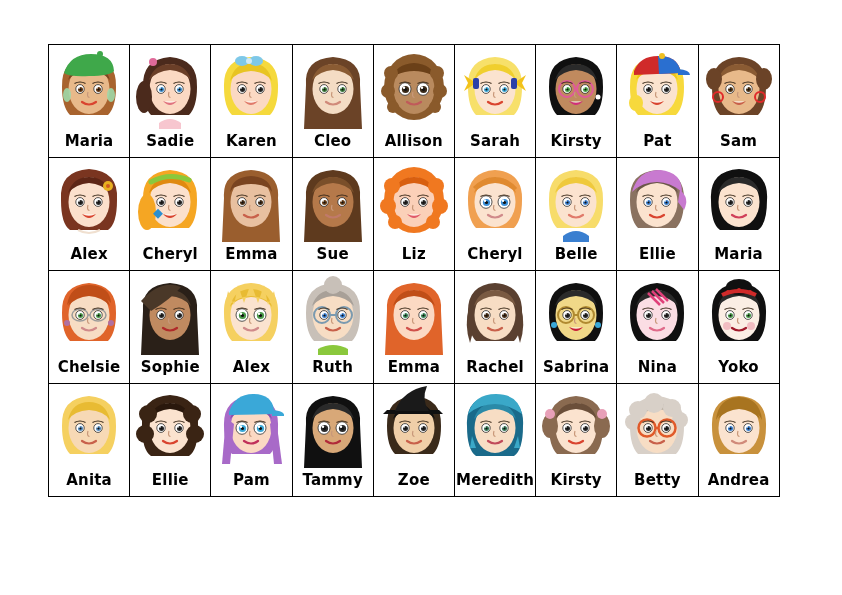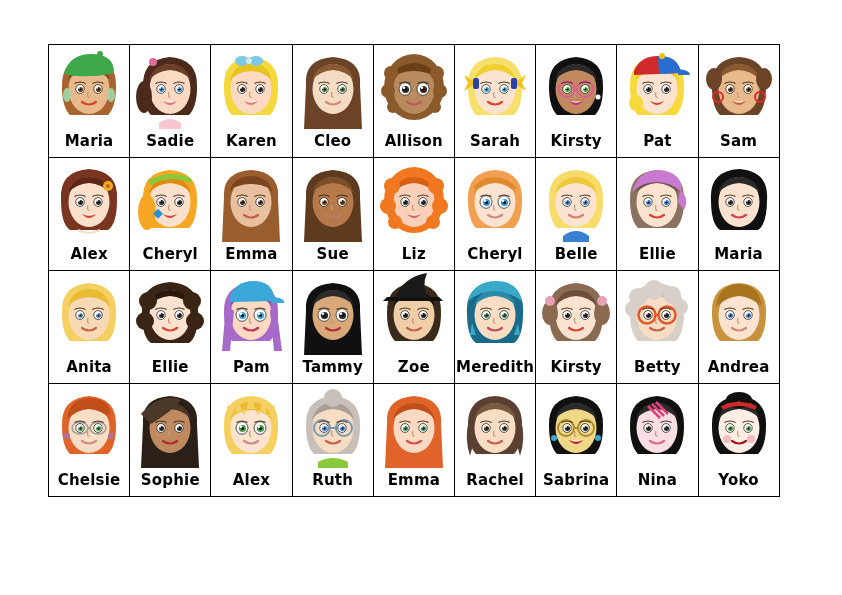--- a/index.html
+++ b/index.html
@@ -558,20 +558,267 @@
               </div>
               <div class="name">Maria</div>
             </div>
           </td>
         </tr>
         <tr>
           <td class="cell">
             <div class="cell-inner">
               <div class="portrait">
                 <svg class="portrait" viewBox="0 0 78 84" width="78" height="84" xmlns="http://www.w3.org/2000/svg">
+    <path d="M12 42 Q11 14 39 12 Q67 14 66 42 Q66 62 58 70 L20 70 Q12 62 12 42 Z" fill="#e0642a"></path>
+                  <ellipse cx="39" cy="44" rx="20.5" ry="25" fill="#f7ddc4"></ellipse>
+                  <path d="M18 35 Q23 19 39 19 Q55 19 60 35 Q52 26 39 25 Q26 26 18 35 Z" fill="#c04e18"></path>
+                  <path d="M17 34 Q20 14 40 14 Q60 15 61 32 Q54 24 38 24 Q24 25 17 34 Z" fill="#c04e18"></path>
+                <ellipse cx="30" cy="44" rx="8" ry="6" fill="none" stroke="#9a9a9a" stroke-width="1.5"></ellipse>
+                <ellipse cx="48" cy="44" rx="8" ry="6" fill="none" stroke="#9a9a9a" stroke-width="1.5"></ellipse>
+                <line x1="38" y1="44" x2="40" y2="44" stroke="#9a9a9a" stroke-width="1.5"></line>
+                <circle cx="17" cy="52" r="3" fill="#b070a0"></circle>
+                <circle cx="61" cy="52" r="3" fill="#b070a0"></circle>
+    <ellipse cx="30" cy="44" rx="4.2" ry="4.41" fill="#ffffff" stroke="#2a2a2a" stroke-width="0.8"></ellipse>
+    <ellipse cx="48" cy="44" rx="4.2" ry="4.41" fill="#ffffff" stroke="#2a2a2a" stroke-width="0.8"></ellipse>
+    <circle cx="30.5" cy="44.5" r="2.52" fill="#4a9a4a"></circle>
+    <circle cx="48.5" cy="44.5" r="2.52" fill="#4a9a4a"></circle>
+    <circle cx="30.5" cy="44.5" r="1.092" fill="#101010"></circle>
+    <circle cx="48.5" cy="44.5" r="1.092" fill="#101010"></circle>
+    <circle cx="29" cy="42.8" r="0.8400000000000001" fill="#ffffff"></circle>
+    <circle cx="47" cy="42.8" r="0.8400000000000001" fill="#ffffff"></circle>
+    <path d="M24.5 38.5 Q30 35.5 35.5 38.5" fill="none" stroke="#3a2a1a" stroke-width="1.2"></path>
+    <path d="M42.5 38.5 Q48 35.5 53.5 38.5" fill="none" stroke="#3a2a1a" stroke-width="1.2"></path>
+                  <path d="M38 47 Q36.5 52 39.5 52.5" fill="none" stroke="#c8987a" stroke-width="1.2"></path>
+                  <path d="M32 57 Q39 62 46 57" fill="none" stroke="#d08a8a" stroke-width="2.2" stroke-linecap="round"></path>
+  </svg>
+              </div>
+              <div class="name">Chelsie</div>
+            </div>
+          </td>
+          <td class="cell">
+            <div class="cell-inner">
+              <div class="portrait">
+                <svg class="portrait" viewBox="0 0 78 84" width="78" height="84" xmlns="http://www.w3.org/2000/svg">
+    <path d="M12 40 Q10 14 39 12 Q68 14 66 40 L68 84 L10 84 Z" fill="#2a2018"></path>
+                  <ellipse cx="39" cy="44" rx="20.5" ry="25" fill="#c08a60"></ellipse>
+                  <path d="M18 35 Q23 19 39 19 Q55 19 60 35 Q52 26 39 25 Q26 26 18 35 Z" fill="#4a3828"></path>
+                  <path d="M10 30 Q30 8 50 16 Q40 28 20 40 Z" fill="#4a3828"></path>
+    <ellipse cx="30" cy="44" rx="4.2" ry="4.41" fill="#ffffff" stroke="#2a2a2a" stroke-width="0.8"></ellipse>
+    <ellipse cx="48" cy="44" rx="4.2" ry="4.41" fill="#ffffff" stroke="#2a2a2a" stroke-width="0.8"></ellipse>
+    <circle cx="30.5" cy="44.5" r="2.52" fill="#2a2a2a"></circle>
+    <circle cx="48.5" cy="44.5" r="2.52" fill="#2a2a2a"></circle>
+    <circle cx="30.5" cy="44.5" r="1.092" fill="#101010"></circle>
+    <circle cx="48.5" cy="44.5" r="1.092" fill="#101010"></circle>
+    <circle cx="29" cy="42.8" r="0.8400000000000001" fill="#ffffff"></circle>
+    <circle cx="47" cy="42.8" r="0.8400000000000001" fill="#ffffff"></circle>
+    <path d="M24.5 38.5 Q30 35.5 35.5 38.5" fill="none" stroke="#3a2a1a" stroke-width="1.2"></path>
+    <path d="M42.5 38.5 Q48 35.5 53.5 38.5" fill="none" stroke="#3a2a1a" stroke-width="1.2"></path>
+                  <path d="M38 47 Q36.5 52 39.5 52.5" fill="none" stroke="#c8987a" stroke-width="1.2"></path>
+                  <path d="M32 57 Q39 62 46 57" fill="none" stroke="#b02a2a" stroke-width="2.2" stroke-linecap="round"></path>
+  </svg>
+              </div>
+              <div class="name">Sophie</div>
+            </div>
+          </td>
+          <td class="cell">
+            <div class="cell-inner">
+              <div class="portrait">
+                <svg class="portrait" viewBox="0 0 78 84" width="78" height="84" xmlns="http://www.w3.org/2000/svg">
+    <path d="M12 42 Q11 14 39 12 Q67 14 66 42 Q66 62 58 70 L20 70 Q12 62 12 42 Z" fill="#f5d060"></path>
+                  <ellipse cx="39" cy="44" rx="20.5" ry="25" fill="#fbe3cf"></ellipse>
+                  <path d="M18 36 Q22 18 39 18 Q56 18 60 36 Q54 27 39 26 Q24 27 18 36 Z" fill="#e8bb33"></path>
+                  <path d="M12 40 L16 20 L22 34 L26 14 L32 32 L39 12 L46 32 L52 14 L56 34 L62 20 L66 40 Q56 26 39 25 Q22 26 12 40 Z" fill="#f5d060"></path>
+    <ellipse cx="30" cy="44" rx="6" ry="6.300000000000001" fill="#ffffff" stroke="#2a2a2a" stroke-width="0.8"></ellipse>
+    <ellipse cx="48" cy="44" rx="6" ry="6.300000000000001" fill="#ffffff" stroke="#2a2a2a" stroke-width="0.8"></ellipse>
+    <circle cx="30.5" cy="44.5" r="3.5999999999999996" fill="#4a9a4a"></circle>
+    <circle cx="48.5" cy="44.5" r="3.5999999999999996" fill="#4a9a4a"></circle>
+    <circle cx="30.5" cy="44.5" r="1.56" fill="#101010"></circle>
+    <circle cx="48.5" cy="44.5" r="1.56" fill="#101010"></circle>
+    <circle cx="29" cy="42.8" r="1.2000000000000002" fill="#ffffff"></circle>
+    <circle cx="47" cy="42.8" r="1.2000000000000002" fill="#ffffff"></circle>
+    <path d="M24.5 38.5 Q30 35.5 35.5 38.5" fill="none" stroke="#3a2a1a" stroke-width="1.2"></path>
+    <path d="M42.5 38.5 Q48 35.5 53.5 38.5" fill="none" stroke="#3a2a1a" stroke-width="1.2"></path>
+                  <path d="M38 47 Q36.5 52 39.5 52.5" fill="none" stroke="#c8987a" stroke-width="1.2"></path>
+                  <path d="M32 57 Q39 62 46 57" fill="none" stroke="#d08a8a" stroke-width="2.2" stroke-linecap="round"></path>
+  </svg>
+              </div>
+              <div class="name">Alex</div>
+            </div>
+          </td>
+          <td class="cell">
+            <div class="cell-inner">
+              <div class="portrait">
+                <svg class="portrait" viewBox="0 0 78 84" width="78" height="84" xmlns="http://www.w3.org/2000/svg">
+    <path d="M12 42 Q11 14 39 12 Q67 14 66 42 Q66 62 58 70 L20 70 Q12 62 12 42 Z" fill="#c8c0b8"></path>
+                  <ellipse cx="39" cy="44" rx="20.5" ry="25" fill="#f7ddc4"></ellipse>
+                  <path d="M18 35 Q23 19 39 19 Q55 19 60 35 Q52 26 39 25 Q26 26 18 35 Z" fill="#a8a098"></path>
+                  <circle cx="39" cy="14" r="9" fill="#c8c0b8"></circle>
+                <circle cx="28" cy="44" r="8" fill="none" stroke="#7a9ab0" stroke-width="2"></circle>
+                <circle cx="50" cy="44" r="8" fill="none" stroke="#7a9ab0" stroke-width="2"></circle>
+                <line x1="36" y1="44" x2="42" y2="44" stroke="#7a9ab0" stroke-width="2"></line>
+                <path d="M24 78 Q39 70 54 78 L54 84 L24 84 Z" fill="#8ac83c"></path>
+    <ellipse cx="30" cy="44" rx="4.2" ry="4.41" fill="#ffffff" stroke="#2a2a2a" stroke-width="0.8"></ellipse>
+    <ellipse cx="48" cy="44" rx="4.2" ry="4.41" fill="#ffffff" stroke="#2a2a2a" stroke-width="0.8"></ellipse>
+    <circle cx="30.5" cy="44.5" r="2.52" fill="#3a7fd0"></circle>
+    <circle cx="48.5" cy="44.5" r="2.52" fill="#3a7fd0"></circle>
+    <circle cx="30.5" cy="44.5" r="1.092" fill="#101010"></circle>
+    <circle cx="48.5" cy="44.5" r="1.092" fill="#101010"></circle>
+    <circle cx="29" cy="42.8" r="0.8400000000000001" fill="#ffffff"></circle>
+    <circle cx="47" cy="42.8" r="0.8400000000000001" fill="#ffffff"></circle>
+    <path d="M24.5 38.5 Q30 35.5 35.5 38.5" fill="none" stroke="#3a2a1a" stroke-width="1.2"></path>
+    <path d="M42.5 38.5 Q48 35.5 53.5 38.5" fill="none" stroke="#3a2a1a" stroke-width="1.2"></path>
+                  <path d="M38 47 Q36.5 52 39.5 52.5" fill="none" stroke="#c8987a" stroke-width="1.2"></path>
+                  <path d="M32 57 Q39 62 46 57" fill="none" stroke="#c8604a" stroke-width="2.2" stroke-linecap="round"></path>
+  </svg>
+              </div>
+              <div class="name">Ruth</div>
+            </div>
+          </td>
+          <td class="cell">
+            <div class="cell-inner">
+              <div class="portrait">
+                <svg class="portrait" viewBox="0 0 78 84" width="78" height="84" xmlns="http://www.w3.org/2000/svg">
+    <path d="M12 40 Q10 14 39 12 Q68 14 66 40 L68 84 L10 84 Z" fill="#e0642a"></path>
+                  <ellipse cx="39" cy="44" rx="20.5" ry="25" fill="#fbd9c3"></ellipse>
+                  <path d="M18 35 Q23 19 39 19 Q55 19 60 35 Q52 26 39 25 Q26 26 18 35 Z" fill="#c04e18"></path>
+    <ellipse cx="30" cy="44" rx="4.2" ry="4.41" fill="#ffffff" stroke="#2a2a2a" stroke-width="0.8"></ellipse>
+    <ellipse cx="48" cy="44" rx="4.2" ry="4.41" fill="#ffffff" stroke="#2a2a2a" stroke-width="0.8"></ellipse>
+    <circle cx="30.5" cy="44.5" r="2.52" fill="#3a8a5a"></circle>
+    <circle cx="48.5" cy="44.5" r="2.52" fill="#3a8a5a"></circle>
+    <circle cx="30.5" cy="44.5" r="1.092" fill="#101010"></circle>
+    <circle cx="48.5" cy="44.5" r="1.092" fill="#101010"></circle>
+    <circle cx="29" cy="42.8" r="0.8400000000000001" fill="#ffffff"></circle>
+    <circle cx="47" cy="42.8" r="0.8400000000000001" fill="#ffffff"></circle>
+    <path d="M24.5 38.5 Q30 35.5 35.5 38.5" fill="none" stroke="#3a2a1a" stroke-width="1.2"></path>
+    <path d="M42.5 38.5 Q48 35.5 53.5 38.5" fill="none" stroke="#3a2a1a" stroke-width="1.2"></path>
+                  <path d="M38 47 Q36.5 52 39.5 52.5" fill="none" stroke="#c8987a" stroke-width="1.2"></path>
+                  <path d="M32 57 Q39 62 46 57" fill="none" stroke="#d0504a" stroke-width="2.2" stroke-linecap="round"></path>
+  </svg>
+              </div>
+              <div class="name">Emma</div>
+            </div>
+          </td>
+          <td class="cell">
+            <div class="cell-inner">
+              <div class="portrait">
+                <svg class="portrait" viewBox="0 0 78 84" width="78" height="84" xmlns="http://www.w3.org/2000/svg">
+    <path d="M12 42 Q11 14 39 12 Q67 14 66 42 Q66 62 58 70 L20 70 Q12 62 12 42 Z" fill="#5a4030"></path>
+                  <ellipse cx="39" cy="44" rx="20.5" ry="25" fill="#f7ddc4"></ellipse>
+                  <path d="M18 35 Q23 19 39 19 Q55 19 60 35 Q52 26 39 25 Q26 26 18 35 Z" fill="#7a5a42"></path>
+                  <path d="M13 36 Q8 54 14 72 Q20 54 17 36 Z" fill="#5a4030"></path>
+                <path d="M65 36 Q70 54 64 72 Q58 54 61 36 Z" fill="#5a4030"></path>
+    <ellipse cx="30" cy="44" rx="4.2" ry="4.41" fill="#ffffff" stroke="#2a2a2a" stroke-width="0.8"></ellipse>
+    <ellipse cx="48" cy="44" rx="4.2" ry="4.41" fill="#ffffff" stroke="#2a2a2a" stroke-width="0.8"></ellipse>
+    <circle cx="30.5" cy="44.5" r="2.52" fill="#4a3018"></circle>
+    <circle cx="48.5" cy="44.5" r="2.52" fill="#4a3018"></circle>
+    <circle cx="30.5" cy="44.5" r="1.092" fill="#101010"></circle>
+    <circle cx="48.5" cy="44.5" r="1.092" fill="#101010"></circle>
+    <circle cx="29" cy="42.8" r="0.8400000000000001" fill="#ffffff"></circle>
+    <circle cx="47" cy="42.8" r="0.8400000000000001" fill="#ffffff"></circle>
+    <path d="M24.5 38.5 Q30 35.5 35.5 38.5" fill="none" stroke="#3a2a1a" stroke-width="1.2"></path>
+    <path d="M42.5 38.5 Q48 35.5 53.5 38.5" fill="none" stroke="#3a2a1a" stroke-width="1.2"></path>
+                  <path d="M38 47 Q36.5 52 39.5 52.5" fill="none" stroke="#c8987a" stroke-width="1.2"></path>
+                  <path d="M32 57 Q39 62 46 57" fill="none" stroke="#c8604a" stroke-width="2.2" stroke-linecap="round"></path>
+  </svg>
+              </div>
+              <div class="name">Rachel</div>
+            </div>
+          </td>
+          <td class="cell">
+            <div class="cell-inner">
+              <div class="portrait">
+                <svg class="portrait" viewBox="0 0 78 84" width="78" height="84" xmlns="http://www.w3.org/2000/svg">
+    <path d="M12 42 Q11 14 39 12 Q67 14 66 42 Q66 62 58 70 L20 70 Q12 62 12 42 Z" fill="#101010"></path>
+                  <ellipse cx="39" cy="44" rx="20.5" ry="25" fill="#f0d888"></ellipse>
+                  <path d="M18 35 Q23 19 39 19 Q55 19 60 35 Q52 26 39 25 Q26 26 18 35 Z" fill="#2a2a2a"></path>
+                  <circle cx="29" cy="44" r="8" fill="none" stroke="#b08a30" stroke-width="2"></circle>
+                <circle cx="49" cy="44" r="8" fill="none" stroke="#b08a30" stroke-width="2"></circle>
+                <line x1="37" y1="44" x2="41" y2="44" stroke="#b08a30" stroke-width="2"></line>
+                <circle cx="17" cy="54" r="3" fill="#3aa8d8"></circle>
+                <circle cx="61" cy="54" r="3" fill="#3aa8d8"></circle>
+    <ellipse cx="30" cy="44" rx="4.2" ry="4.41" fill="#ffffff" stroke="#2a2a2a" stroke-width="0.8"></ellipse>
+    <ellipse cx="48" cy="44" rx="4.2" ry="4.41" fill="#ffffff" stroke="#2a2a2a" stroke-width="0.8"></ellipse>
+    <circle cx="30.5" cy="44.5" r="2.52" fill="#2a2a2a"></circle>
+    <circle cx="48.5" cy="44.5" r="2.52" fill="#2a2a2a"></circle>
+    <circle cx="30.5" cy="44.5" r="1.092" fill="#101010"></circle>
+    <circle cx="48.5" cy="44.5" r="1.092" fill="#101010"></circle>
+    <circle cx="29" cy="42.8" r="0.8400000000000001" fill="#ffffff"></circle>
+    <circle cx="47" cy="42.8" r="0.8400000000000001" fill="#ffffff"></circle>
+    <path d="M24.5 38.5 Q30 35.5 35.5 38.5" fill="none" stroke="#3a2a1a" stroke-width="1.2"></path>
+    <path d="M42.5 38.5 Q48 35.5 53.5 38.5" fill="none" stroke="#3a2a1a" stroke-width="1.2"></path>
+                  <path d="M38 47 Q36.5 52 39.5 52.5" fill="none" stroke="#c8987a" stroke-width="1.2"></path>
+                  <path d="M32 56 Q39 64 46 56 Q39 59 32 56 Z" fill="#c8203a"></path>
+                  <path d="M33.5 56.6 Q39 58.6 44.5 56.6" fill="#ffffff"></path>
+  </svg>
+              </div>
+              <div class="name">Sabrina</div>
+            </div>
+          </td>
+          <td class="cell">
+            <div class="cell-inner">
+              <div class="portrait">
+                <svg class="portrait" viewBox="0 0 78 84" width="78" height="84" xmlns="http://www.w3.org/2000/svg">
+    <path d="M12 42 Q11 14 39 12 Q67 14 66 42 Q66 62 58 70 L20 70 Q12 62 12 42 Z" fill="#101010"></path>
+                  <ellipse cx="39" cy="44" rx="20.5" ry="25" fill="#fbdde4"></ellipse>
+                  <path d="M18 35 Q23 19 39 19 Q55 19 60 35 Q52 26 39 25 Q26 26 18 35 Z" fill="#2a2a2a"></path>
+                  <path d="M30 22 L42 34 M34 20 L46 32 M38 18 L50 30" stroke="#e0407a" stroke-width="2.5" fill="none"></path>
+    <ellipse cx="30" cy="44" rx="4.2" ry="4.41" fill="#ffffff" stroke="#2a2a2a" stroke-width="0.8"></ellipse>
+    <ellipse cx="48" cy="44" rx="4.2" ry="4.41" fill="#ffffff" stroke="#2a2a2a" stroke-width="0.8"></ellipse>
+    <circle cx="30.5" cy="44.5" r="2.52" fill="#2a2a2a"></circle>
+    <circle cx="48.5" cy="44.5" r="2.52" fill="#2a2a2a"></circle>
+    <circle cx="30.5" cy="44.5" r="1.092" fill="#101010"></circle>
+    <circle cx="48.5" cy="44.5" r="1.092" fill="#101010"></circle>
+    <circle cx="29" cy="42.8" r="0.8400000000000001" fill="#ffffff"></circle>
+    <circle cx="47" cy="42.8" r="0.8400000000000001" fill="#ffffff"></circle>
+    <path d="M24.5 38.5 Q30 35.5 35.5 38.5" fill="none" stroke="#3a2a1a" stroke-width="1.2"></path>
+    <path d="M42.5 38.5 Q48 35.5 53.5 38.5" fill="none" stroke="#3a2a1a" stroke-width="1.2"></path>
+                  <path d="M38 47 Q36.5 52 39.5 52.5" fill="none" stroke="#c8987a" stroke-width="1.2"></path>
+                  <path d="M32 57 Q39 62 46 57" fill="none" stroke="#e06a8a" stroke-width="2.2" stroke-linecap="round"></path>
+  </svg>
+              </div>
+              <div class="name">Nina</div>
+            </div>
+          </td>
+          <td class="cell">
+            <div class="cell-inner">
+              <div class="portrait">
+                <svg class="portrait" viewBox="0 0 78 84" width="78" height="84" xmlns="http://www.w3.org/2000/svg">
+    <path d="M12 42 Q11 14 39 12 Q67 14 66 42 Q66 62 58 70 L20 70 Q12 62 12 42 Z" fill="#101010"></path>
+                  <ellipse cx="39" cy="44" rx="20.5" ry="25" fill="#fbeee4"></ellipse>
+                  <path d="M18 35 Q23 19 39 19 Q55 19 60 35 Q52 26 39 25 Q26 26 18 35 Z" fill="#2a2a2a"></path>
+                  <ellipse cx="39" cy="16" rx="13" ry="8" fill="#101010"></ellipse>
+                <path d="M22 24 Q39 16 56 24" fill="none" stroke="#d02a2a" stroke-width="4"></path>
+                <circle cx="28" cy="21" r="2" fill="#d02a2a"></circle>
+                <circle cx="39" cy="19" r="2" fill="#d02a2a"></circle>
+                <circle cx="50" cy="21" r="2" fill="#d02a2a"></circle>
+                <circle cx="27" cy="55" r="4" fill="#f0b4bc" opacity=".85"></circle>
+                <circle cx="51" cy="55" r="4" fill="#f0b4bc" opacity=".85"></circle>
+    <ellipse cx="30" cy="44" rx="4.2" ry="4.41" fill="#ffffff" stroke="#2a2a2a" stroke-width="0.8"></ellipse>
+    <ellipse cx="48" cy="44" rx="4.2" ry="4.41" fill="#ffffff" stroke="#2a2a2a" stroke-width="0.8"></ellipse>
+    <circle cx="30.5" cy="44.5" r="2.52" fill="#4a9a4a"></circle>
+    <circle cx="48.5" cy="44.5" r="2.52" fill="#4a9a4a"></circle>
+    <circle cx="30.5" cy="44.5" r="1.092" fill="#101010"></circle>
+    <circle cx="48.5" cy="44.5" r="1.092" fill="#101010"></circle>
+    <circle cx="29" cy="42.8" r="0.8400000000000001" fill="#ffffff"></circle>
+    <circle cx="47" cy="42.8" r="0.8400000000000001" fill="#ffffff"></circle>
+    <path d="M24.5 38.5 Q30 35.5 35.5 38.5" fill="none" stroke="#3a2a1a" stroke-width="1.2"></path>
+    <path d="M42.5 38.5 Q48 35.5 53.5 38.5" fill="none" stroke="#3a2a1a" stroke-width="1.2"></path>
+                  <path d="M38 47 Q36.5 52 39.5 52.5" fill="none" stroke="#c8987a" stroke-width="1.2"></path>
+                  <path d="M32 57 Q39 62 46 57" fill="none" stroke="#a01a2a" stroke-width="2.2" stroke-linecap="round"></path>
+  </svg>
+              </div>
+              <div class="name">Yoko</div>
+            </div>
+          </td>
+        </tr>
+        <tr>
+          <td class="cell">
+            <div class="cell-inner">
+              <div class="portrait">
+                <svg class="portrait" viewBox="0 0 78 84" width="78" height="84" xmlns="http://www.w3.org/2000/svg">
     <path d="M12 42 Q11 14 39 12 Q67 14 66 42 Q66 62 58 70 L20 70 Q12 62 12 42 Z" fill="#f5d060"></path>
                   <ellipse cx="39" cy="44" rx="20.5" ry="25" fill="#f7d9b5"></ellipse>
                   <path d="M18 36 Q22 18 39 18 Q56 18 60 36 Q54 27 39 26 Q24 27 18 36 Z" fill="#e8bb33"></path>
     <ellipse cx="30" cy="44" rx="4.2" ry="4.41" fill="#ffffff" stroke="#2a2a2a" stroke-width="0.8"></ellipse>
     <ellipse cx="48" cy="44" rx="4.2" ry="4.41" fill="#ffffff" stroke="#2a2a2a" stroke-width="0.8"></ellipse>
     <circle cx="30.5" cy="44.5" r="2.52" fill="#5a8fc0"></circle>
     <circle cx="48.5" cy="44.5" r="2.52" fill="#5a8fc0"></circle>
     <circle cx="30.5" cy="44.5" r="1.092" fill="#101010"></circle>
     <circle cx="48.5" cy="44.5" r="1.092" fill="#101010"></circle>
     <circle cx="29" cy="42.8" r="0.8400000000000001" fill="#ffffff"></circle>
@@ -797,262 +1044,15 @@
     <path d="M24.5 38.5 Q30 35.5 35.5 38.5" fill="none" stroke="#3a2a1a" stroke-width="1.2"></path>
     <path d="M42.5 38.5 Q48 35.5 53.5 38.5" fill="none" stroke="#3a2a1a" stroke-width="1.2"></path>
                   <path d="M38 47 Q36.5 52 39.5 52.5" fill="none" stroke="#c8987a" stroke-width="1.2"></path>
                   <path d="M32 57 Q39 62 46 57" fill="none" stroke="#d08a7a" stroke-width="2.2" stroke-linecap="round"></path>
   </svg>
               </div>
               <div class="name">Andrea</div>
             </div>
           </td>
         </tr>
-        <tr>
-          <td class="cell">
-            <div class="cell-inner">
-              <div class="portrait">
-                <svg class="portrait" viewBox="0 0 78 84" width="78" height="84" xmlns="http://www.w3.org/2000/svg">
-    <path d="M12 42 Q11 14 39 12 Q67 14 66 42 Q66 62 58 70 L20 70 Q12 62 12 42 Z" fill="#e0642a"></path>
-                  <ellipse cx="39" cy="44" rx="20.5" ry="25" fill="#f7ddc4"></ellipse>
-                  <path d="M18 35 Q23 19 39 19 Q55 19 60 35 Q52 26 39 25 Q26 26 18 35 Z" fill="#c04e18"></path>
-                  <path d="M17 34 Q20 14 40 14 Q60 15 61 32 Q54 24 38 24 Q24 25 17 34 Z" fill="#c04e18"></path>
-                <ellipse cx="30" cy="44" rx="8" ry="6" fill="none" stroke="#9a9a9a" stroke-width="1.5"></ellipse>
-                <ellipse cx="48" cy="44" rx="8" ry="6" fill="none" stroke="#9a9a9a" stroke-width="1.5"></ellipse>
-                <line x1="38" y1="44" x2="40" y2="44" stroke="#9a9a9a" stroke-width="1.5"></line>
-                <circle cx="17" cy="52" r="3" fill="#b070a0"></circle>
-                <circle cx="61" cy="52" r="3" fill="#b070a0"></circle>
-    <ellipse cx="30" cy="44" rx="4.2" ry="4.41" fill="#ffffff" stroke="#2a2a2a" stroke-width="0.8"></ellipse>
-    <ellipse cx="48" cy="44" rx="4.2" ry="4.41" fill="#ffffff" stroke="#2a2a2a" stroke-width="0.8"></ellipse>
-    <circle cx="30.5" cy="44.5" r="2.52" fill="#4a9a4a"></circle>
-    <circle cx="48.5" cy="44.5" r="2.52" fill="#4a9a4a"></circle>
-    <circle cx="30.5" cy="44.5" r="1.092" fill="#101010"></circle>
-    <circle cx="48.5" cy="44.5" r="1.092" fill="#101010"></circle>
-    <circle cx="29" cy="42.8" r="0.8400000000000001" fill="#ffffff"></circle>
-    <circle cx="47" cy="42.8" r="0.8400000000000001" fill="#ffffff"></circle>
-    <path d="M24.5 38.5 Q30 35.5 35.5 38.5" fill="none" stroke="#3a2a1a" stroke-width="1.2"></path>
-    <path d="M42.5 38.5 Q48 35.5 53.5 38.5" fill="none" stroke="#3a2a1a" stroke-width="1.2"></path>
-                  <path d="M38 47 Q36.5 52 39.5 52.5" fill="none" stroke="#c8987a" stroke-width="1.2"></path>
-                  <path d="M32 57 Q39 62 46 57" fill="none" stroke="#d08a8a" stroke-width="2.2" stroke-linecap="round"></path>
-  </svg>
-              </div>
-              <div class="name">Chelsie</div>
-            </div>
-          </td>
-          <td class="cell">
-            <div class="cell-inner">
-              <div class="portrait">
-                <svg class="portrait" viewBox="0 0 78 84" width="78" height="84" xmlns="http://www.w3.org/2000/svg">
-    <path d="M12 40 Q10 14 39 12 Q68 14 66 40 L68 84 L10 84 Z" fill="#2a2018"></path>
-                  <ellipse cx="39" cy="44" rx="20.5" ry="25" fill="#c08a60"></ellipse>
-                  <path d="M18 35 Q23 19 39 19 Q55 19 60 35 Q52 26 39 25 Q26 26 18 35 Z" fill="#4a3828"></path>
-                  <path d="M10 30 Q30 8 50 16 Q40 28 20 40 Z" fill="#4a3828"></path>
-    <ellipse cx="30" cy="44" rx="4.2" ry="4.41" fill="#ffffff" stroke="#2a2a2a" stroke-width="0.8"></ellipse>
-    <ellipse cx="48" cy="44" rx="4.2" ry="4.41" fill="#ffffff" stroke="#2a2a2a" stroke-width="0.8"></ellipse>
-    <circle cx="30.5" cy="44.5" r="2.52" fill="#2a2a2a"></circle>
-    <circle cx="48.5" cy="44.5" r="2.52" fill="#2a2a2a"></circle>
-    <circle cx="30.5" cy="44.5" r="1.092" fill="#101010"></circle>
-    <circle cx="48.5" cy="44.5" r="1.092" fill="#101010"></circle>
-    <circle cx="29" cy="42.8" r="0.8400000000000001" fill="#ffffff"></circle>
-    <circle cx="47" cy="42.8" r="0.8400000000000001" fill="#ffffff"></circle>
-    <path d="M24.5 38.5 Q30 35.5 35.5 38.5" fill="none" stroke="#3a2a1a" stroke-width="1.2"></path>
-    <path d="M42.5 38.5 Q48 35.5 53.5 38.5" fill="none" stroke="#3a2a1a" stroke-width="1.2"></path>
-                  <path d="M38 47 Q36.5 52 39.5 52.5" fill="none" stroke="#c8987a" stroke-width="1.2"></path>
-                  <path d="M32 57 Q39 62 46 57" fill="none" stroke="#b02a2a" stroke-width="2.2" stroke-linecap="round"></path>
-  </svg>
-              </div>
-              <div class="name">Sophie</div>
-            </div>
-          </td>
-          <td class="cell">
-            <div class="cell-inner">
-              <div class="portrait">
-                <svg class="portrait" viewBox="0 0 78 84" width="78" height="84" xmlns="http://www.w3.org/2000/svg">
-    <path d="M12 42 Q11 14 39 12 Q67 14 66 42 Q66 62 58 70 L20 70 Q12 62 12 42 Z" fill="#f5d060"></path>
-                  <ellipse cx="39" cy="44" rx="20.5" ry="25" fill="#fbe3cf"></ellipse>
-                  <path d="M18 36 Q22 18 39 18 Q56 18 60 36 Q54 27 39 26 Q24 27 18 36 Z" fill="#e8bb33"></path>
-                  <path d="M12 40 L16 20 L22 34 L26 14 L32 32 L39 12 L46 32 L52 14 L56 34 L62 20 L66 40 Q56 26 39 25 Q22 26 12 40 Z" fill="#f5d060"></path>
-    <ellipse cx="30" cy="44" rx="6" ry="6.300000000000001" fill="#ffffff" stroke="#2a2a2a" stroke-width="0.8"></ellipse>
-    <ellipse cx="48" cy="44" rx="6" ry="6.300000000000001" fill="#ffffff" stroke="#2a2a2a" stroke-width="0.8"></ellipse>
-    <circle cx="30.5" cy="44.5" r="3.5999999999999996" fill="#4a9a4a"></circle>
-    <circle cx="48.5" cy="44.5" r="3.5999999999999996" fill="#4a9a4a"></circle>
-    <circle cx="30.5" cy="44.5" r="1.56" fill="#101010"></circle>
-    <circle cx="48.5" cy="44.5" r="1.56" fill="#101010"></circle>
-    <circle cx="29" cy="42.8" r="1.2000000000000002" fill="#ffffff"></circle>
-    <circle cx="47" cy="42.8" r="1.2000000000000002" fill="#ffffff"></circle>
-    <path d="M24.5 38.5 Q30 35.5 35.5 38.5" fill="none" stroke="#3a2a1a" stroke-width="1.2"></path>
-    <path d="M42.5 38.5 Q48 35.5 53.5 38.5" fill="none" stroke="#3a2a1a" stroke-width="1.2"></path>
-                  <path d="M38 47 Q36.5 52 39.5 52.5" fill="none" stroke="#c8987a" stroke-width="1.2"></path>
-                  <path d="M32 57 Q39 62 46 57" fill="none" stroke="#d08a8a" stroke-width="2.2" stroke-linecap="round"></path>
-  </svg>
-              </div>
-              <div class="name">Alex</div>
-            </div>
-          </td>
-          <td class="cell">
-            <div class="cell-inner">
-              <div class="portrait">
-                <svg class="portrait" viewBox="0 0 78 84" width="78" height="84" xmlns="http://www.w3.org/2000/svg">
-    <path d="M12 42 Q11 14 39 12 Q67 14 66 42 Q66 62 58 70 L20 70 Q12 62 12 42 Z" fill="#c8c0b8"></path>
-                  <ellipse cx="39" cy="44" rx="20.5" ry="25" fill="#f7ddc4"></ellipse>
-                  <path d="M18 35 Q23 19 39 19 Q55 19 60 35 Q52 26 39 25 Q26 26 18 35 Z" fill="#a8a098"></path>
-                  <circle cx="39" cy="14" r="9" fill="#c8c0b8"></circle>
-                <circle cx="28" cy="44" r="8" fill="none" stroke="#7a9ab0" stroke-width="2"></circle>
-                <circle cx="50" cy="44" r="8" fill="none" stroke="#7a9ab0" stroke-width="2"></circle>
-                <line x1="36" y1="44" x2="42" y2="44" stroke="#7a9ab0" stroke-width="2"></line>
-                <path d="M24 78 Q39 70 54 78 L54 84 L24 84 Z" fill="#8ac83c"></path>
-    <ellipse cx="30" cy="44" rx="4.2" ry="4.41" fill="#ffffff" stroke="#2a2a2a" stroke-width="0.8"></ellipse>
-    <ellipse cx="48" cy="44" rx="4.2" ry="4.41" fill="#ffffff" stroke="#2a2a2a" stroke-width="0.8"></ellipse>
-    <circle cx="30.5" cy="44.5" r="2.52" fill="#3a7fd0"></circle>
-    <circle cx="48.5" cy="44.5" r="2.52" fill="#3a7fd0"></circle>
-    <circle cx="30.5" cy="44.5" r="1.092" fill="#101010"></circle>
-    <circle cx="48.5" cy="44.5" r="1.092" fill="#101010"></circle>
-    <circle cx="29" cy="42.8" r="0.8400000000000001" fill="#ffffff"></circle>
-    <circle cx="47" cy="42.8" r="0.8400000000000001" fill="#ffffff"></circle>
-    <path d="M24.5 38.5 Q30 35.5 35.5 38.5" fill="none" stroke="#3a2a1a" stroke-width="1.2"></path>
-    <path d="M42.5 38.5 Q48 35.5 53.5 38.5" fill="none" stroke="#3a2a1a" stroke-width="1.2"></path>
-                  <path d="M38 47 Q36.5 52 39.5 52.5" fill="none" stroke="#c8987a" stroke-width="1.2"></path>
-                  <path d="M32 57 Q39 62 46 57" fill="none" stroke="#c8604a" stroke-width="2.2" stroke-linecap="round"></path>
-  </svg>
-              </div>
-              <div class="name">Ruth</div>
-            </div>
-          </td>
-          <td class="cell">
-            <div class="cell-inner">
-              <div class="portrait">
-                <svg class="portrait" viewBox="0 0 78 84" width="78" height="84" xmlns="http://www.w3.org/2000/svg">
-    <path d="M12 40 Q10 14 39 12 Q68 14 66 40 L68 84 L10 84 Z" fill="#e0642a"></path>
-                  <ellipse cx="39" cy="44" rx="20.5" ry="25" fill="#fbd9c3"></ellipse>
-                  <path d="M18 35 Q23 19 39 19 Q55 19 60 35 Q52 26 39 25 Q26 26 18 35 Z" fill="#c04e18"></path>
-    <ellipse cx="30" cy="44" rx="4.2" ry="4.41" fill="#ffffff" stroke="#2a2a2a" stroke-width="0.8"></ellipse>
-    <ellipse cx="48" cy="44" rx="4.2" ry="4.41" fill="#ffffff" stroke="#2a2a2a" stroke-width="0.8"></ellipse>
-    <circle cx="30.5" cy="44.5" r="2.52" fill="#3a8a5a"></circle>
-    <circle cx="48.5" cy="44.5" r="2.52" fill="#3a8a5a"></circle>
-    <circle cx="30.5" cy="44.5" r="1.092" fill="#101010"></circle>
-    <circle cx="48.5" cy="44.5" r="1.092" fill="#101010"></circle>
-    <circle cx="29" cy="42.8" r="0.8400000000000001" fill="#ffffff"></circle>
-    <circle cx="47" cy="42.8" r="0.8400000000000001" fill="#ffffff"></circle>
-    <path d="M24.5 38.5 Q30 35.5 35.5 38.5" fill="none" stroke="#3a2a1a" stroke-width="1.2"></path>
-    <path d="M42.5 38.5 Q48 35.5 53.5 38.5" fill="none" stroke="#3a2a1a" stroke-width="1.2"></path>
-                  <path d="M38 47 Q36.5 52 39.5 52.5" fill="none" stroke="#c8987a" stroke-width="1.2"></path>
-                  <path d="M32 57 Q39 62 46 57" fill="none" stroke="#d0504a" stroke-width="2.2" stroke-linecap="round"></path>
-  </svg>
-              </div>
-              <div class="name">Emma</div>
-            </div>
-          </td>
-          <td class="cell">
-            <div class="cell-inner">
-              <div class="portrait">
-                <svg class="portrait" viewBox="0 0 78 84" width="78" height="84" xmlns="http://www.w3.org/2000/svg">
-    <path d="M12 42 Q11 14 39 12 Q67 14 66 42 Q66 62 58 70 L20 70 Q12 62 12 42 Z" fill="#5a4030"></path>
-                  <ellipse cx="39" cy="44" rx="20.5" ry="25" fill="#f7ddc4"></ellipse>
-                  <path d="M18 35 Q23 19 39 19 Q55 19 60 35 Q52 26 39 25 Q26 26 18 35 Z" fill="#7a5a42"></path>
-                  <path d="M13 36 Q8 54 14 72 Q20 54 17 36 Z" fill="#5a4030"></path>
-                <path d="M65 36 Q70 54 64 72 Q58 54 61 36 Z" fill="#5a4030"></path>
-    <ellipse cx="30" cy="44" rx="4.2" ry="4.41" fill="#ffffff" stroke="#2a2a2a" stroke-width="0.8"></ellipse>
-    <ellipse cx="48" cy="44" rx="4.2" ry="4.41" fill="#ffffff" stroke="#2a2a2a" stroke-width="0.8"></ellipse>
-    <circle cx="30.5" cy="44.5" r="2.52" fill="#4a3018"></circle>
-    <circle cx="48.5" cy="44.5" r="2.52" fill="#4a3018"></circle>
-    <circle cx="30.5" cy="44.5" r="1.092" fill="#101010"></circle>
-    <circle cx="48.5" cy="44.5" r="1.092" fill="#101010"></circle>
-    <circle cx="29" cy="42.8" r="0.8400000000000001" fill="#ffffff"></circle>
-    <circle cx="47" cy="42.8" r="0.8400000000000001" fill="#ffffff"></circle>
-    <path d="M24.5 38.5 Q30 35.5 35.5 38.5" fill="none" stroke="#3a2a1a" stroke-width="1.2"></path>
-    <path d="M42.5 38.5 Q48 35.5 53.5 38.5" fill="none" stroke="#3a2a1a" stroke-width="1.2"></path>
-                  <path d="M38 47 Q36.5 52 39.5 52.5" fill="none" stroke="#c8987a" stroke-width="1.2"></path>
-                  <path d="M32 57 Q39 62 46 57" fill="none" stroke="#c8604a" stroke-width="2.2" stroke-linecap="round"></path>
-  </svg>
-              </div>
-              <div class="name">Rachel</div>
-            </div>
-          </td>
-          <td class="cell">
-            <div class="cell-inner">
-              <div class="portrait">
-                <svg class="portrait" viewBox="0 0 78 84" width="78" height="84" xmlns="http://www.w3.org/2000/svg">
-    <path d="M12 42 Q11 14 39 12 Q67 14 66 42 Q66 62 58 70 L20 70 Q12 62 12 42 Z" fill="#101010"></path>
-                  <ellipse cx="39" cy="44" rx="20.5" ry="25" fill="#f0d888"></ellipse>
-                  <path d="M18 35 Q23 19 39 19 Q55 19 60 35 Q52 26 39 25 Q26 26 18 35 Z" fill="#2a2a2a"></path>
-                  <circle cx="29" cy="44" r="8" fill="none" stroke="#b08a30" stroke-width="2"></circle>
-                <circle cx="49" cy="44" r="8" fill="none" stroke="#b08a30" stroke-width="2"></circle>
-                <line x1="37" y1="44" x2="41" y2="44" stroke="#b08a30" stroke-width="2"></line>
-                <circle cx="17" cy="54" r="3" fill="#3aa8d8"></circle>
-                <circle cx="61" cy="54" r="3" fill="#3aa8d8"></circle>
-    <ellipse cx="30" cy="44" rx="4.2" ry="4.41" fill="#ffffff" stroke="#2a2a2a" stroke-width="0.8"></ellipse>
-    <ellipse cx="48" cy="44" rx="4.2" ry="4.41" fill="#ffffff" stroke="#2a2a2a" stroke-width="0.8"></ellipse>
-    <circle cx="30.5" cy="44.5" r="2.52" fill="#2a2a2a"></circle>
-    <circle cx="48.5" cy="44.5" r="2.52" fill="#2a2a2a"></circle>
-    <circle cx="30.5" cy="44.5" r="1.092" fill="#101010"></circle>
-    <circle cx="48.5" cy="44.5" r="1.092" fill="#101010"></circle>
-    <circle cx="29" cy="42.8" r="0.8400000000000001" fill="#ffffff"></circle>
-    <circle cx="47" cy="42.8" r="0.8400000000000001" fill="#ffffff"></circle>
-    <path d="M24.5 38.5 Q30 35.5 35.5 38.5" fill="none" stroke="#3a2a1a" stroke-width="1.2"></path>
-    <path d="M42.5 38.5 Q48 35.5 53.5 38.5" fill="none" stroke="#3a2a1a" stroke-width="1.2"></path>
-                  <path d="M38 47 Q36.5 52 39.5 52.5" fill="none" stroke="#c8987a" stroke-width="1.2"></path>
-                  <path d="M32 56 Q39 64 46 56 Q39 59 32 56 Z" fill="#c8203a"></path>
-                  <path d="M33.5 56.6 Q39 58.6 44.5 56.6" fill="#ffffff"></path>
-  </svg>
-              </div>
-              <div class="name">Sabrina</div>
-            </div>
-          </td>
-          <td class="cell">
-            <div class="cell-inner">
-              <div class="portrait">
-                <svg class="portrait" viewBox="0 0 78 84" width="78" height="84" xmlns="http://www.w3.org/2000/svg">
-    <path d="M12 42 Q11 14 39 12 Q67 14 66 42 Q66 62 58 70 L20 70 Q12 62 12 42 Z" fill="#101010"></path>
-                  <ellipse cx="39" cy="44" rx="20.5" ry="25" fill="#fbdde4"></ellipse>
-                  <path d="M18 35 Q23 19 39 19 Q55 19 60 35 Q52 26 39 25 Q26 26 18 35 Z" fill="#2a2a2a"></path>
-                  <path d="M30 22 L42 34 M34 20 L46 32 M38 18 L50 30" stroke="#e0407a" stroke-width="2.5" fill="none"></path>
-    <ellipse cx="30" cy="44" rx="4.2" ry="4.41" fill="#ffffff" stroke="#2a2a2a" stroke-width="0.8"></ellipse>
-    <ellipse cx="48" cy="44" rx="4.2" ry="4.41" fill="#ffffff" stroke="#2a2a2a" stroke-width="0.8"></ellipse>
-    <circle cx="30.5" cy="44.5" r="2.52" fill="#2a2a2a"></circle>
-    <circle cx="48.5" cy="44.5" r="2.52" fill="#2a2a2a"></circle>
-    <circle cx="30.5" cy="44.5" r="1.092" fill="#101010"></circle>
-    <circle cx="48.5" cy="44.5" r="1.092" fill="#101010"></circle>
-    <circle cx="29" cy="42.8" r="0.8400000000000001" fill="#ffffff"></circle>
-    <circle cx="47" cy="42.8" r="0.8400000000000001" fill="#ffffff"></circle>
-    <path d="M24.5 38.5 Q30 35.5 35.5 38.5" fill="none" stroke="#3a2a1a" stroke-width="1.2"></path>
-    <path d="M42.5 38.5 Q48 35.5 53.5 38.5" fill="none" stroke="#3a2a1a" stroke-width="1.2"></path>
-                  <path d="M38 47 Q36.5 52 39.5 52.5" fill="none" stroke="#c8987a" stroke-width="1.2"></path>
-                  <path d="M32 57 Q39 62 46 57" fill="none" stroke="#e06a8a" stroke-width="2.2" stroke-linecap="round"></path>
-  </svg>
-              </div>
-              <div class="name">Nina</div>
-            </div>
-          </td>
-          <td class="cell">
-            <div class="cell-inner">
-              <div class="portrait">
-                <svg class="portrait" viewBox="0 0 78 84" width="78" height="84" xmlns="http://www.w3.org/2000/svg">
-    <path d="M12 42 Q11 14 39 12 Q67 14 66 42 Q66 62 58 70 L20 70 Q12 62 12 42 Z" fill="#101010"></path>
-                  <ellipse cx="39" cy="44" rx="20.5" ry="25" fill="#fbeee4"></ellipse>
-                  <path d="M18 35 Q23 19 39 19 Q55 19 60 35 Q52 26 39 25 Q26 26 18 35 Z" fill="#2a2a2a"></path>
-                  <ellipse cx="39" cy="16" rx="13" ry="8" fill="#101010"></ellipse>
-                <path d="M22 24 Q39 16 56 24" fill="none" stroke="#d02a2a" stroke-width="4"></path>
-                <circle cx="28" cy="21" r="2" fill="#d02a2a"></circle>
-                <circle cx="39" cy="19" r="2" fill="#d02a2a"></circle>
-                <circle cx="50" cy="21" r="2" fill="#d02a2a"></circle>
-                <circle cx="27" cy="55" r="4" fill="#f0b4bc" opacity=".85"></circle>
-                <circle cx="51" cy="55" r="4" fill="#f0b4bc" opacity=".85"></circle>
-    <ellipse cx="30" cy="44" rx="4.2" ry="4.41" fill="#ffffff" stroke="#2a2a2a" stroke-width="0.8"></ellipse>
-    <ellipse cx="48" cy="44" rx="4.2" ry="4.41" fill="#ffffff" stroke="#2a2a2a" stroke-width="0.8"></ellipse>
-    <circle cx="30.5" cy="44.5" r="2.52" fill="#4a9a4a"></circle>
-    <circle cx="48.5" cy="44.5" r="2.52" fill="#4a9a4a"></circle>
-    <circle cx="30.5" cy="44.5" r="1.092" fill="#101010"></circle>
-    <circle cx="48.5" cy="44.5" r="1.092" fill="#101010"></circle>
-    <circle cx="29" cy="42.8" r="0.8400000000000001" fill="#ffffff"></circle>
-    <circle cx="47" cy="42.8" r="0.8400000000000001" fill="#ffffff"></circle>
-    <path d="M24.5 38.5 Q30 35.5 35.5 38.5" fill="none" stroke="#3a2a1a" stroke-width="1.2"></path>
-    <path d="M42.5 38.5 Q48 35.5 53.5 38.5" fill="none" stroke="#3a2a1a" stroke-width="1.2"></path>
-                  <path d="M38 47 Q36.5 52 39.5 52.5" fill="none" stroke="#c8987a" stroke-width="1.2"></path>
-                  <path d="M32 57 Q39 62 46 57" fill="none" stroke="#a01a2a" stroke-width="2.2" stroke-linecap="round"></path>
-  </svg>
-              </div>
-              <div class="name">Yoko</div>
-            </div>
-          </td>
-        </tr>
       </tbody>
   </table>
 </div>
 
 </body></html>

